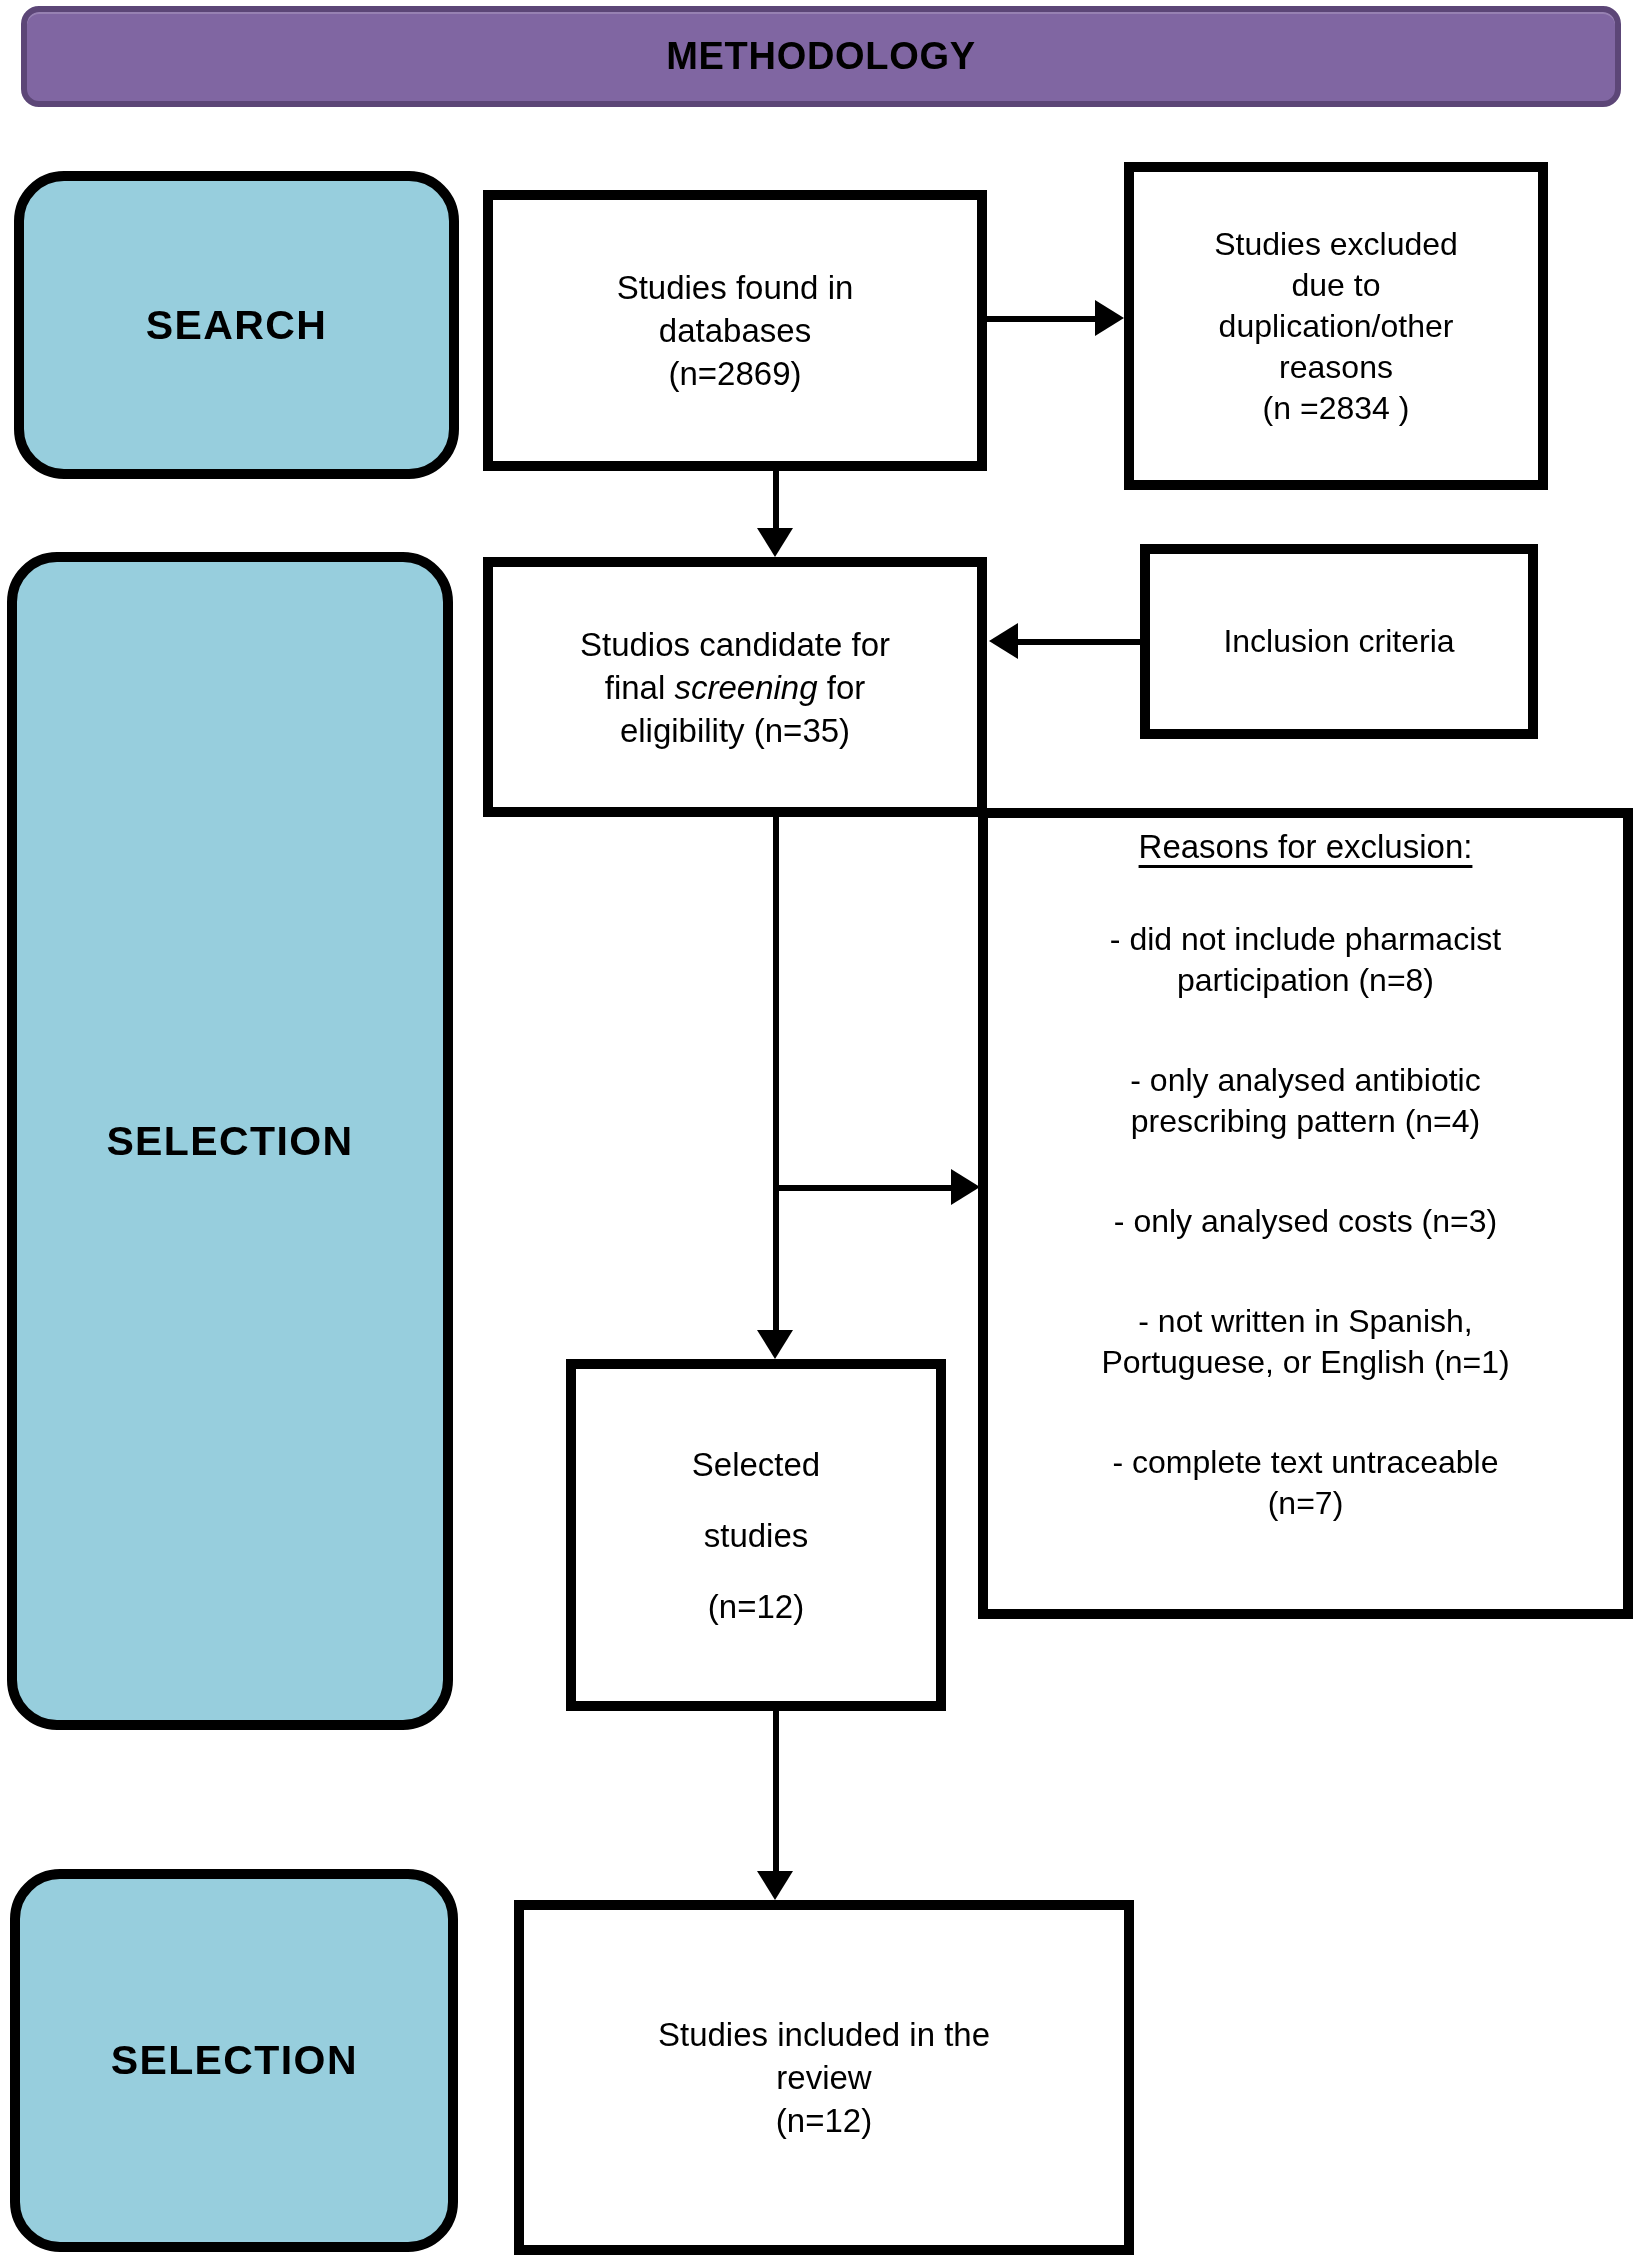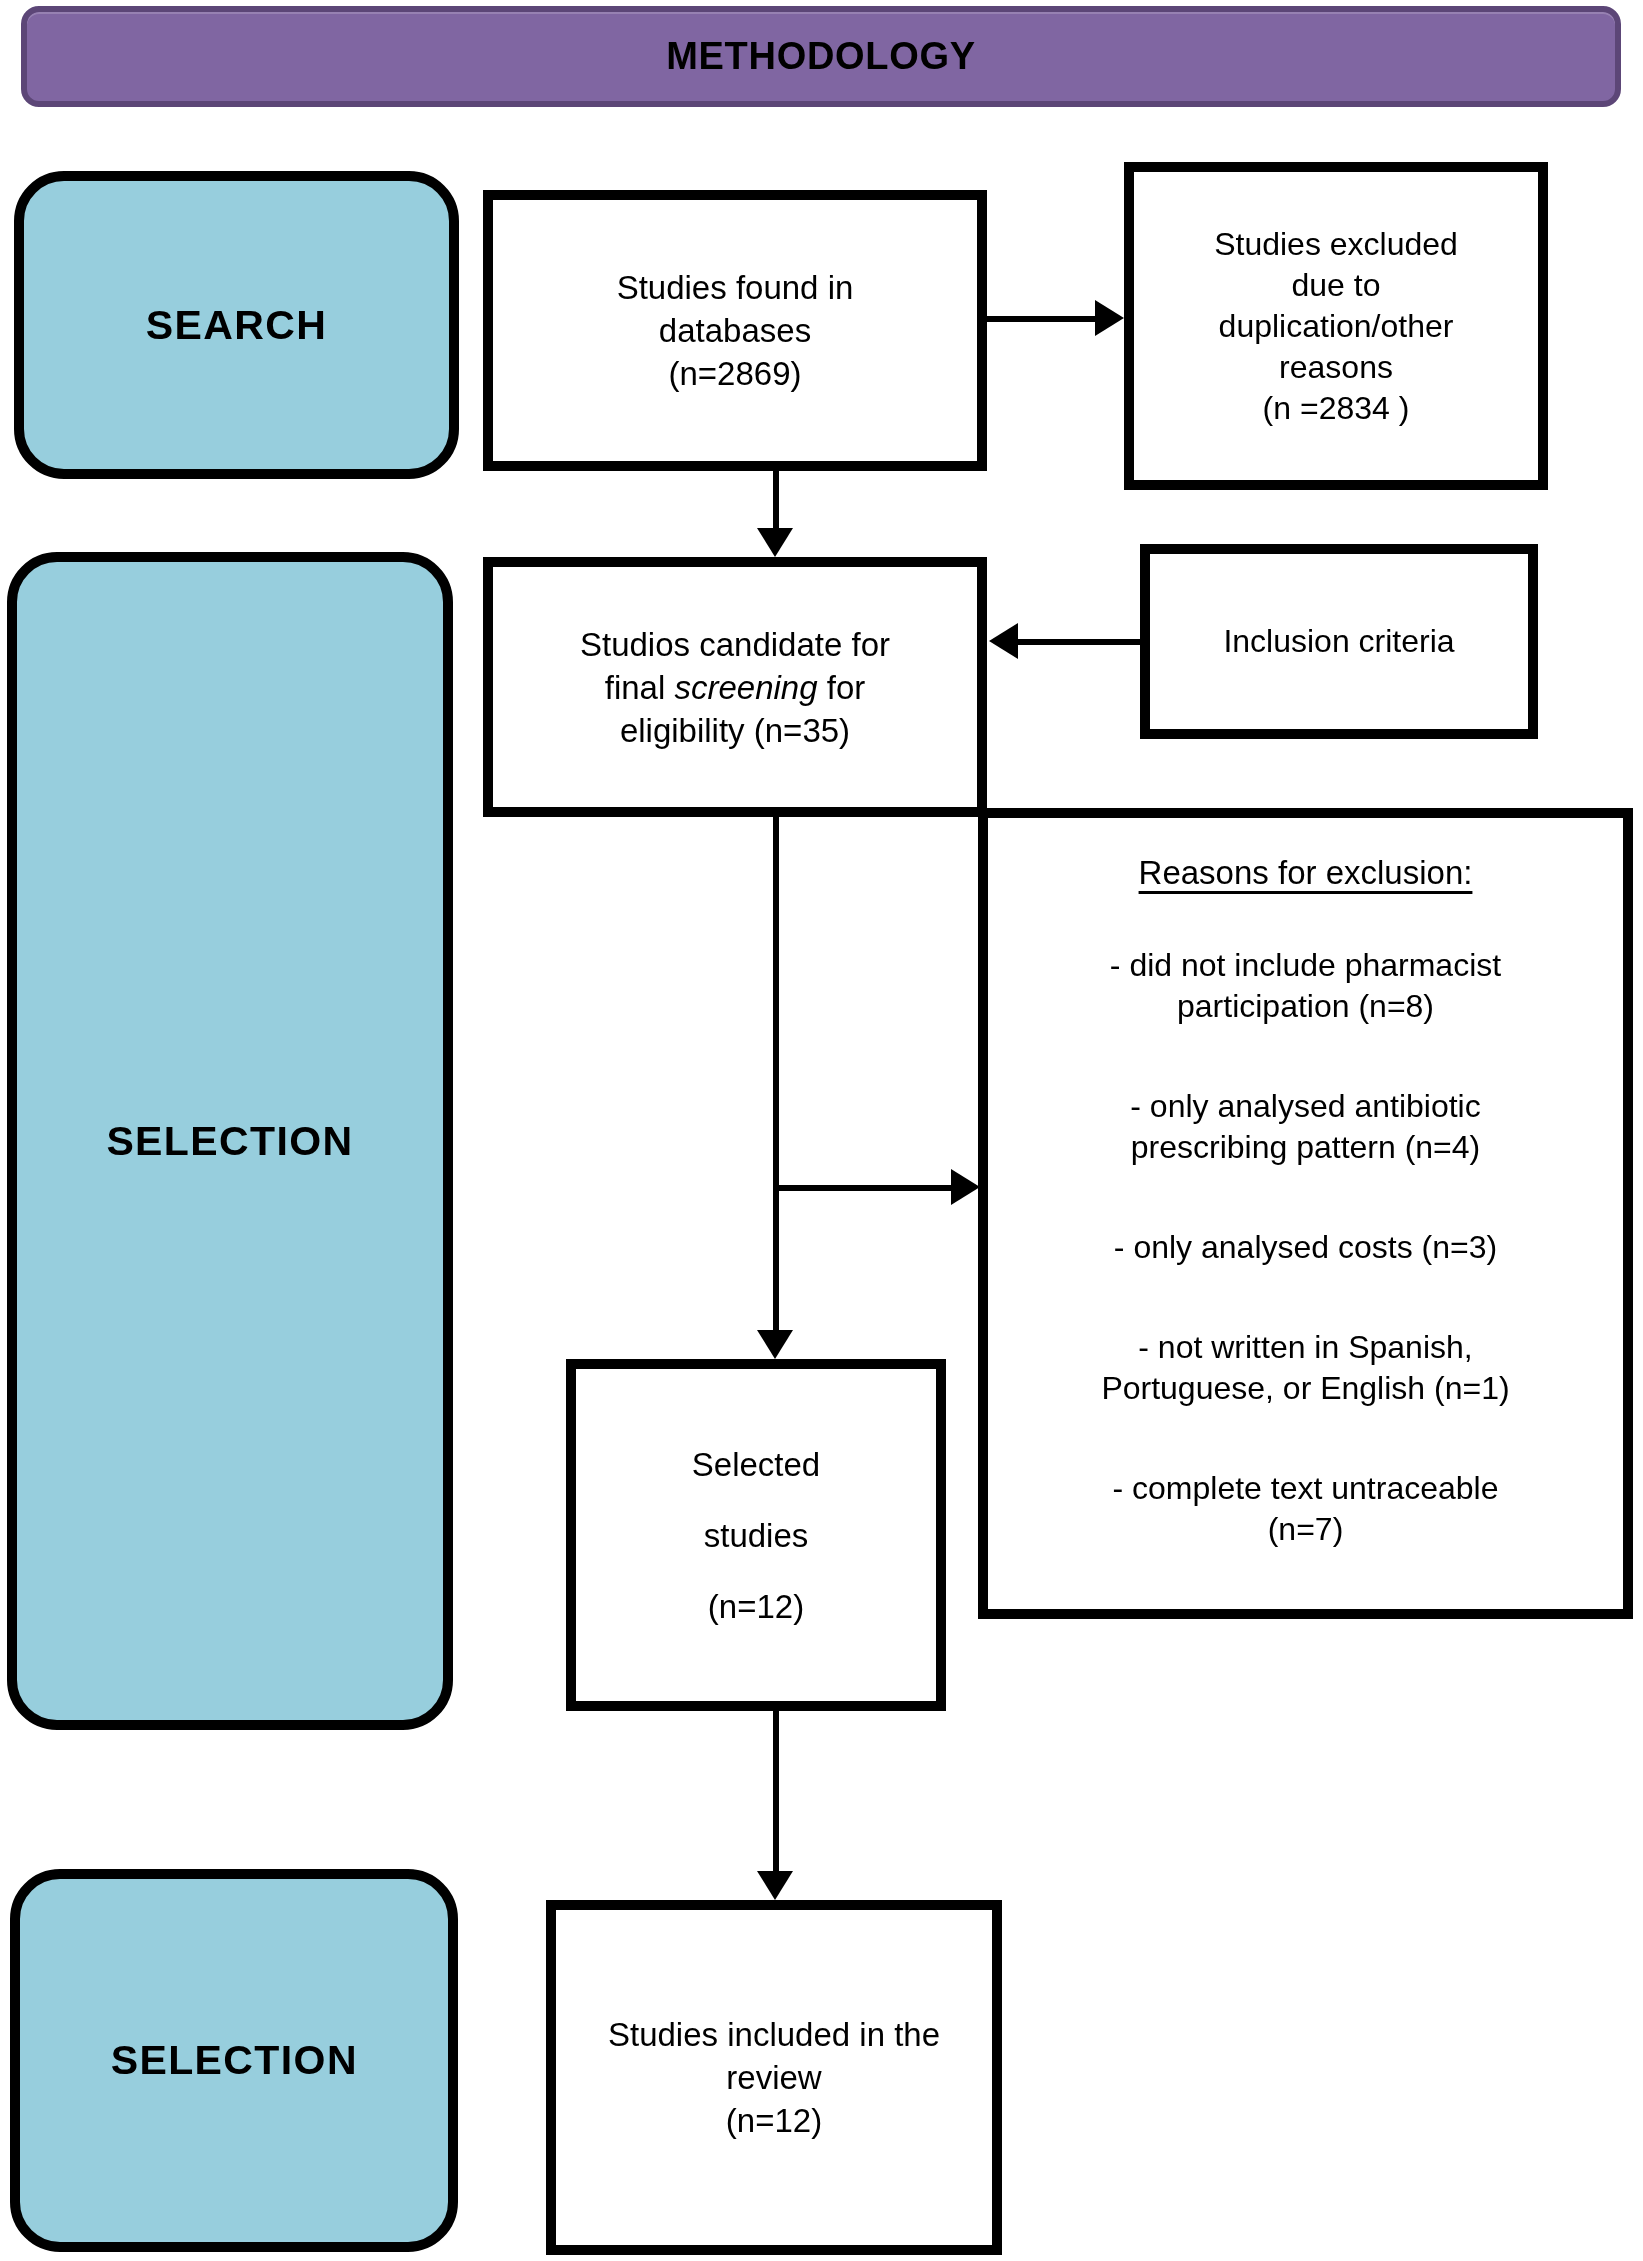--- a/index.html
+++ b/index.html
@@ -39,21 +39,21 @@
     border:10.3px solid #000;
     display:flex;flex-direction:column;align-items:center;justify-content:center;
     text-align:center;
     font-size:33px;line-height:43px;
   }
   .node .ln{white-space:pre-wrap;}
 
   
   .reasons{
     background:#fff;border:10.3px solid #000;
-    padding:34px 14px 0 14px;
+    padding:8px 14px 0 14px;
     text-align:center;font-size:32px;line-height:41px;
     display:block;
   }
   .reasons .title{
     font-size:33px;
     text-decoration:underline;
     text-underline-offset:7px;
     text-decoration-thickness:3.4px;
     margin-bottom:52px;
   }
@@ -134,21 +134,21 @@
       <div>(n=7)</div>
     </div>
   </div>
 
   <div class="abs node" style="left:566px;top:1359px;width:380px;height:352px;gap:28px;">
     <div class="ln">Selected</div>
     <div class="ln">studies</div>
     <div class="ln">(n=12)</div>
   </div>
 
-  <div class="abs node" style="left:514px;top:1900px;width:456px;height:355px;margin-left:32px;">
+  <div class="abs node" style="left:514px;top:1900px;width:620px;height:355px;">
     <div class="ln">Studies included in the</div>
     <div class="ln">review</div>
     <div class="ln">(n=12)</div>
   </div>
 
   <div class="abs line" style="left:986px;top:316px;width:110px;height:5.5px;"></div>
   <div class="abs head-right" style="left:1095px;top:300px;"></div>
 
   <div class="abs line" style="left:773px;top:470px;width:5.5px;height:61px;"></div>
   <div class="abs head-down" style="left:757px;top:528px;"></div>

